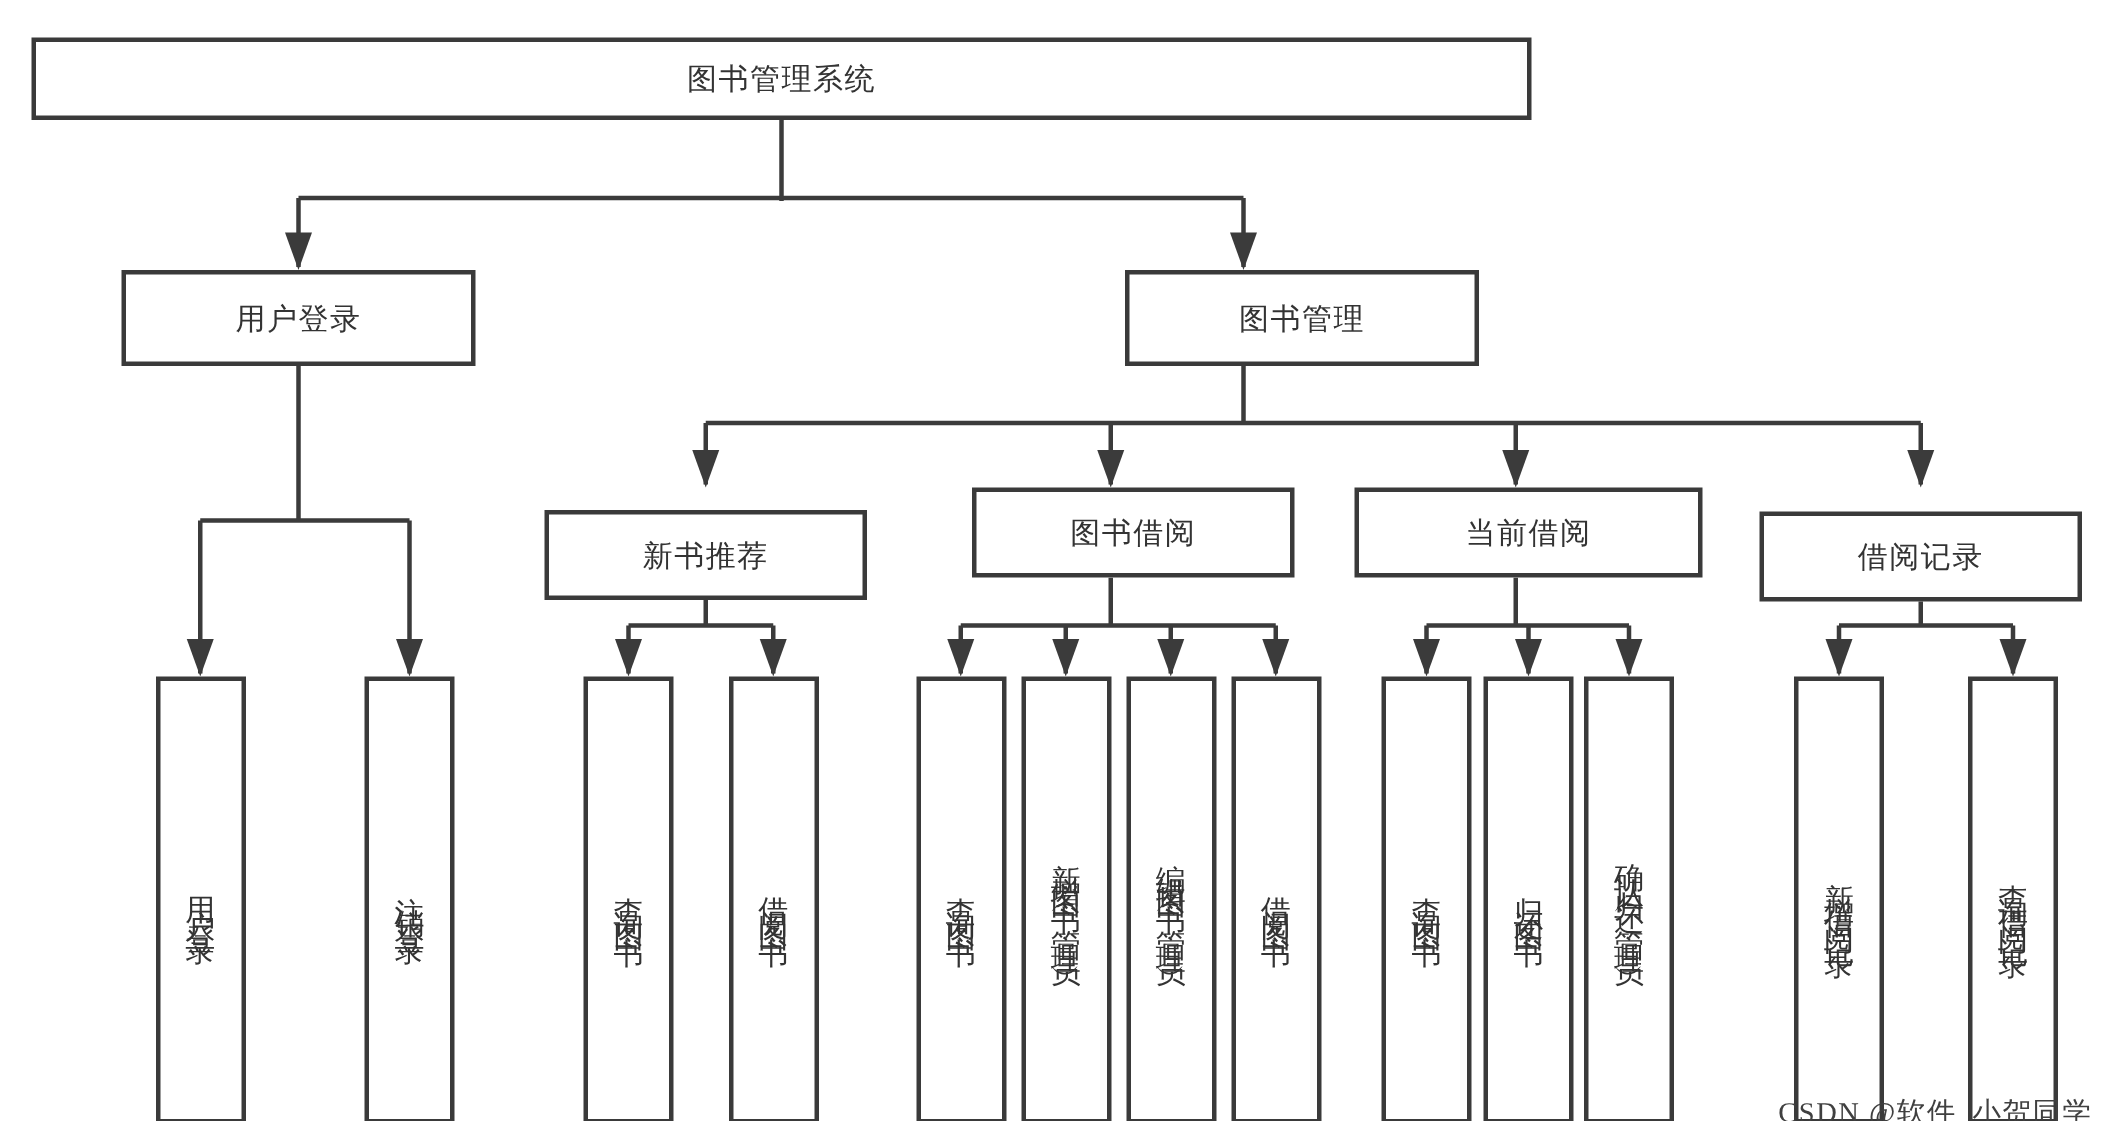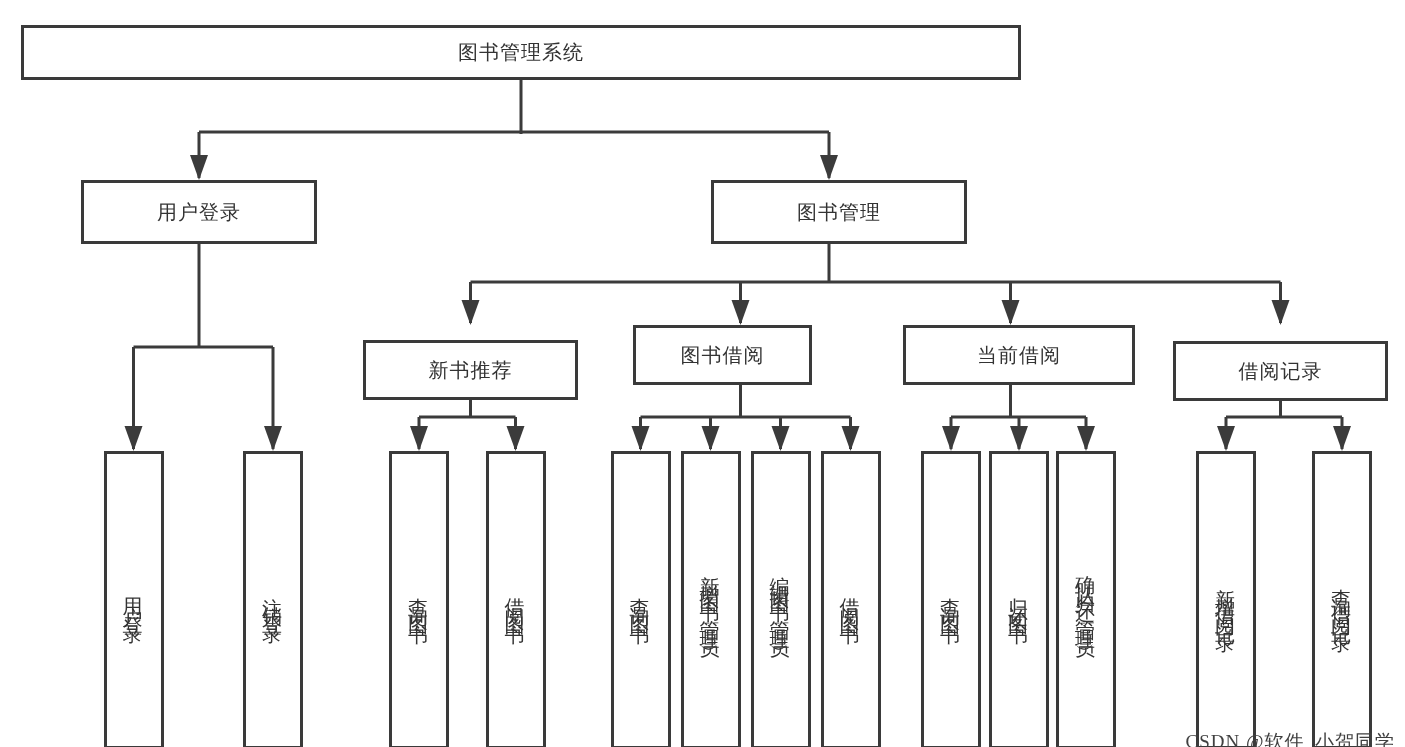--- a/index.html
+++ b/index.html
@@ -104,24 +104,24 @@
         <polygon points="1019,439 1010,414 1028,414"></polygon>
         <polygon points="1086,439 1077,414 1095,414"></polygon>
         <polygon points="1226,439 1217,414 1235,414"></polygon>
         <polygon points="1342,439 1333,414 1351,414"></polygon>
       </g>
   </svg>
 
   <div class="box" style="left:21px;top:13px;width:1000px;height:55px">图书管理系统</div>
 
   <div class="box" style="left:81px;top:168px;width:236px;height:64px">用户登录</div>
-  <div class="box" style="left:711px;top:168px;width:256px;height:64px">图书管理</div>
+  <div class="box" style="left:750px;top:168px;width:236px;height:64px">图书管理</div>
 
   <div class="box" style="left:363px;top:328px;width:215px;height:60px">新书推荐</div>
-  <div class="box" style="left:633px;top:313px;width:179px;height:60px">图书借阅</div>
+  <div class="box" style="left:648px;top:313px;width:215px;height:60px">图书借阅</div>
   <div class="box" style="left:903px;top:313px;width:232px;height:60px">当前借阅</div>
   <div class="box" style="left:1173px;top:329px;width:215px;height:60px">借阅记录</div>
 
   <div class="box v" style="left:103.5px;top:439px;width:60px;height:298px">用户登录</div>
   <div class="box v" style="left:243px;top:439px;width:60px;height:298px">注销登录</div>
 
   <div class="box v" style="left:389px;top:439px;width:60px;height:298px">查询图书</div>
   <div class="box v" style="left:485.5px;top:439px;width:60px;height:298px">借阅图书</div>
 
   <div class="box v" style="left:610.5px;top:439px;width:60px;height:298px">查询图书</div>

